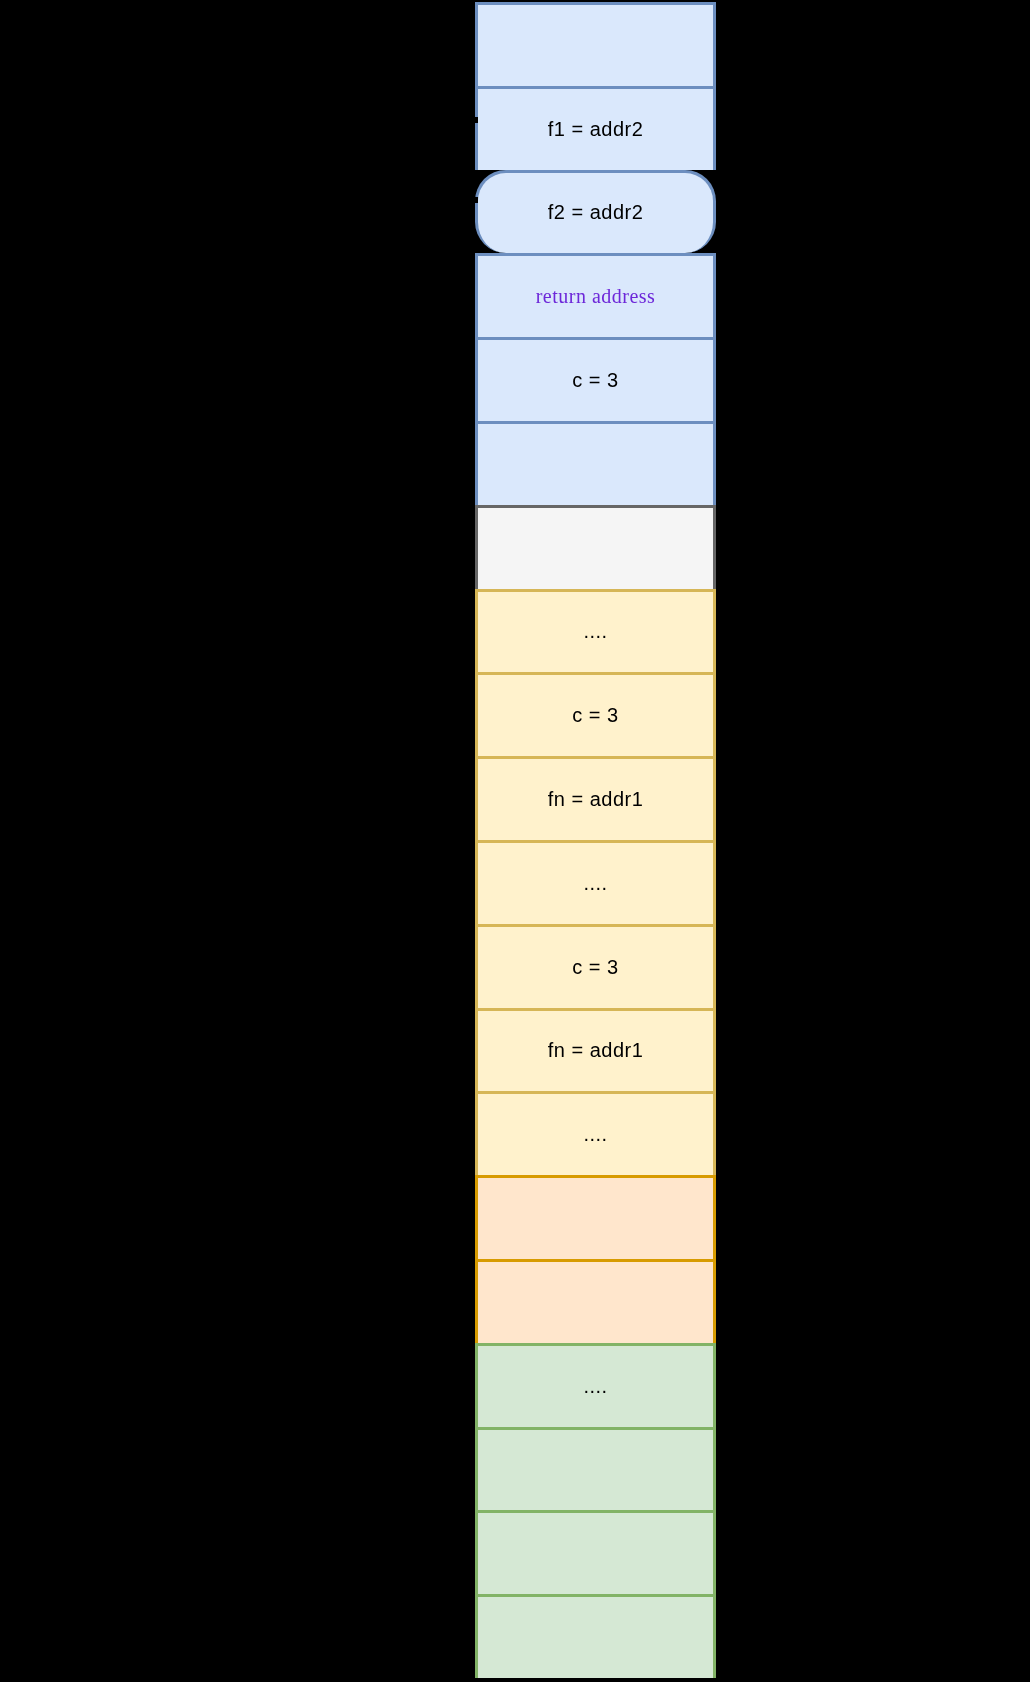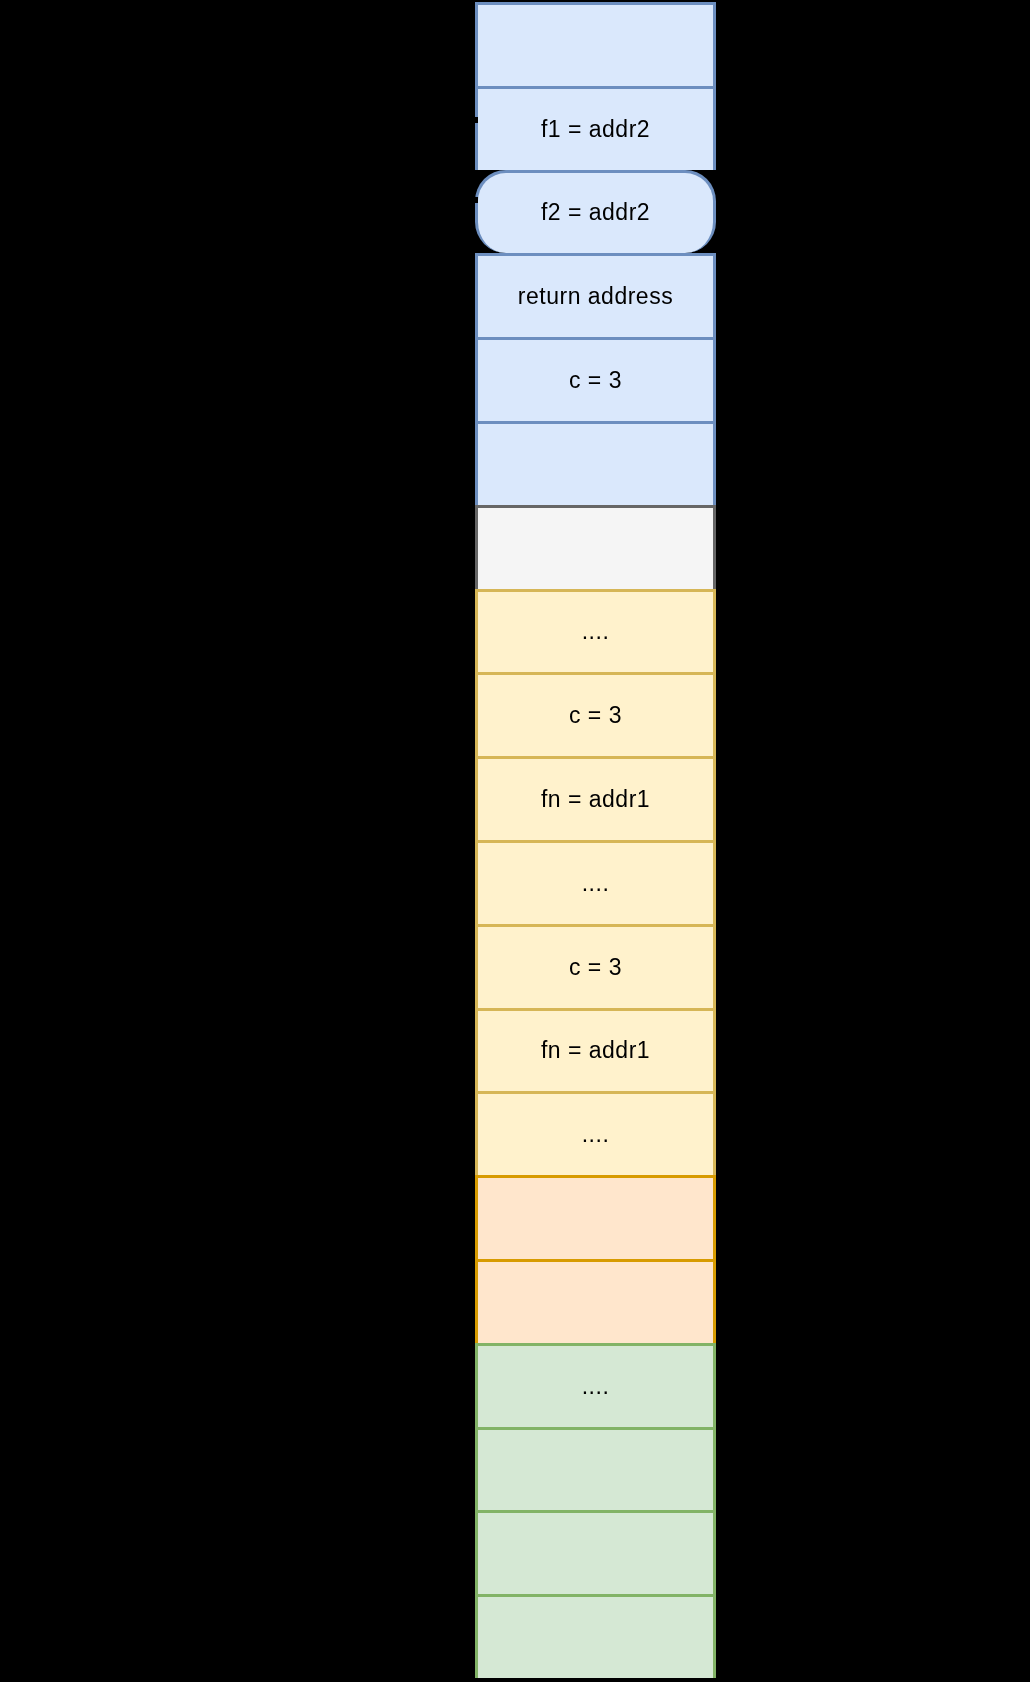--- a/index.html
+++ b/index.html
@@ -34,21 +34,21 @@
     display: flex;
     align-items: center;
     justify-content: center;
     min-height: 0;
   }
   .cell:last-child {
     border-bottom-width: 3px;
   }
 
   .cell-label {
-    font-size: 23px;
+    font-size: 20px;
     color: #000000;
     white-space: nowrap;
     letter-spacing: 0.5px;
   }
 
   .endpoint-marker {
     position: absolute;
     background: #000000;
   }
 </style>
@@ -60,21 +60,21 @@
       <div class="cell" style="background: rgb(218, 232, 252); border-color: rgb(108, 142, 191);">
         <span class="cell-label" style="color: rgb(0, 0, 0);"></span>
       </div>
       <div class="cell" style="background: rgb(218, 232, 252); border-color: rgb(108, 142, 191);">
         <span class="cell-label" style="color: rgb(0, 0, 0);">f1 = addr2</span>
       </div>
       <div class="cell" style="background: rgb(218, 232, 252); border-color: rgb(108, 142, 191); border-radius: 31px;">
         <span class="cell-label" style="color: rgb(0, 0, 0);">f2 = addr2</span>
       </div>
       <div class="cell" style="background: rgb(218, 232, 252); border-color: rgb(108, 142, 191);">
-        <span class="cell-label" style="color: #000000;">return address</span>
+        <span class="cell-label" style="color: #6d28d9; font-family: Liberation Serif, serif;">return address</span>
       </div>
       <div class="cell" style="background: rgb(218, 232, 252); border-color: rgb(108, 142, 191);">
         <span class="cell-label" style="color: rgb(0, 0, 0);">c = 3</span>
       </div>
       <div class="cell" style="background: rgb(218, 232, 252); border-color: rgb(108, 142, 191);">
         <span class="cell-label" style="color: rgb(0, 0, 0);"></span>
       </div>
       <div class="cell" style="background: rgb(245, 245, 245); border-color: rgb(102, 102, 102);">
         <span class="cell-label" style="color: rgb(0, 0, 0);"></span>
       </div>

